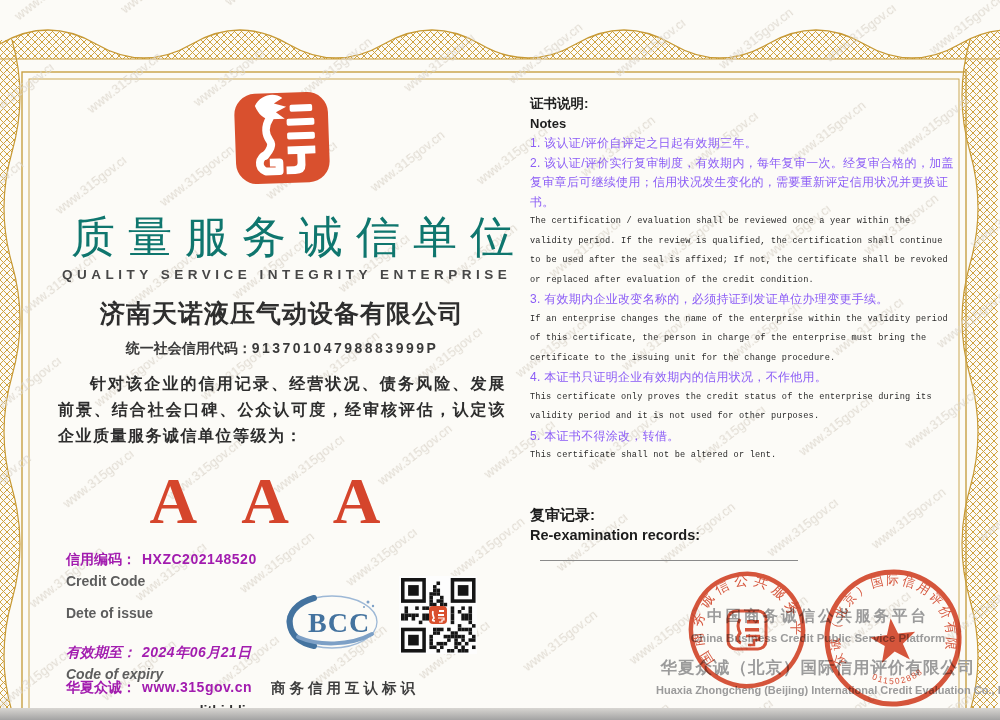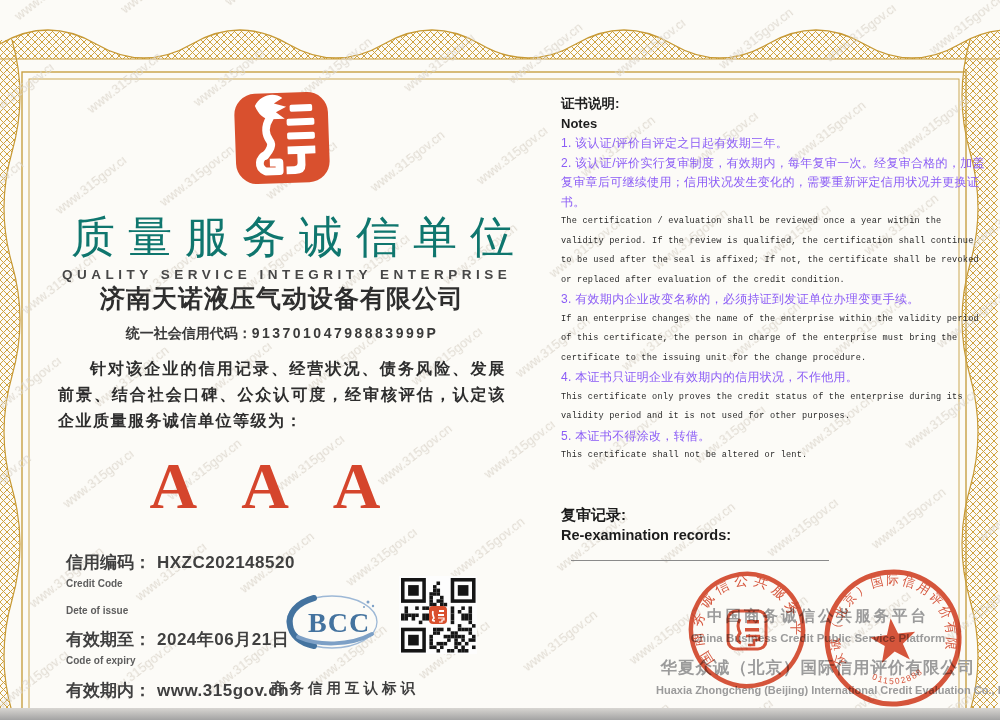--- a/index.html
+++ b/index.html
@@ -8,42 +8,42 @@
   .layer{position:absolute;left:0;top:0;width:1000px;height:720px;}
   svg{display:block;}
 
   
   .left-col{position:absolute;left:58px;top:84px;width:448px;text-align:center;z-index:2;}
   .logo-wrap{width:104px;margin:0 auto;}
   .title-zh{margin:16px 0 0 0;font-size:44px;font-weight:normal;color:#0f766e;
             letter-spacing:13px;padding-left:13px;white-space:nowrap;}
   .title-en{font-size:13.5px;font-weight:bold;color:#474747;
             letter-spacing:4.5px;padding-left:4px;white-space:nowrap;}
-  .company{font-size:25px;font-weight:bold;color:#2e2e2e;letter-spacing:1px;}
+  .company{margin-top:15px;font-size:25px;font-weight:bold;color:#2e2e2e;letter-spacing:1px;}
   .code-line{margin-top:10px;font-size:14px;color:#3a3a3a;font-weight:600;}
   .code-line .val{letter-spacing:2.5px;}
   .body-par{margin-top:13px;text-align:justify;text-indent:2em;font-size:16px;
             line-height:26px;letter-spacing:1.5px;color:#2d2d2d;font-weight:600;}
   .rating{margin-top:14px;font-family:Liberation Serif, serif;font-weight:bold;
           font-size:66px;color:#d5452c;letter-spacing:44px;padding-left:10px;}
 
   
   .field{position:absolute;left:66px;z-index:2;white-space:nowrap;}
-  .f-line{font-size:17px;font-weight:bold;color:#404040;}
+  .f-line{font-size:14px;font-weight:bold;color:#a21caf;}
   .f-line .val{margin-left:6px;letter-spacing:0.5px;}
-  .f-sub{margin-top:4px;font-size:10px;font-weight:600;color:#5d5d5d;}
+  .f-sub{margin-top:4px;font-size:14px;font-weight:600;color:#5d5d5d;}
   .f-url2{margin-top:6px;margin-left:72px;font-size:14px;font-weight:bold;color:#333;}
 
   .bcc-wrap{position:absolute;left:284px;top:594px;z-index:2;}
   .qr-wrap{position:absolute;left:399px;top:576px;z-index:2;}
   .mark-label{position:absolute;z-index:2;font-size:14.5px;font-weight:bold;color:#3e3e3e;
               letter-spacing:4px;white-space:nowrap;}
 
   
-  .right-col{position:absolute;left:561px;top:94px;width:428px;z-index:2;}
+  .right-col{position:absolute;left:530px;top:94px;width:428px;z-index:2;}
   .notes-h-zh{font-size:13.5px;font-weight:bold;color:#1e1e1e;line-height:20px;}
   .notes-h-en{font-size:13px;font-weight:bold;color:#1e1e1e;line-height:20px;}
   .n-zh{font-size:12px;color:#8b5cf6;line-height:19.5px;letter-spacing:0.3px;}
   .n-en{font-family:"Liberation Mono",monospace;font-size:8.6px;color:#2a2a2a;
         line-height:19.5px;letter-spacing:0.2px;}
   .review{margin-top:38px;}
   .review-zh{font-size:15px;font-weight:bold;color:#1c1c1c;line-height:21px;}
   .review-en{font-size:14.5px;font-weight:bold;color:#1c1c1c;line-height:21px;}
   .review-line{display:inline-block;width:258px;border-bottom:1.5px solid #8a8a8a;
                margin-left:10px;vertical-align:baseline;}
@@ -124,26 +124,26 @@
     <div class="rating">AAA</div>
   </div>
 
   <div class="field" style="top:551px;">
     <div class="f-line"><span>信用编码：</span><span class="val">HXZC202148520</span></div>
     <div class="f-sub">Credit Code</div>
   </div>
   <div class="field" style="top:601px;">
     <div class="f-sub">Dete of issue</div>
   </div>
-  <div class="field" style="top:628px;">
+  <div class="field" style="top:644px;font-style:italic;">
     <div class="f-line"><span>有效期至：</span><span class="val">2024年06月21日</span></div>
     <div class="f-sub">Code of expiry</div>
   </div>
   <div class="field" style="top:679px;">
-    <div class="f-line"><span>有效期内：</span><span class="val">www.315gov.cn</span></div>
+    <div class="f-line"><span>华夏众诚：</span><span class="val">www.315gov.cn</span></div>
     <div class="f-url2">www.creditbidding.org.cn</div>
   </div>
 
   <div class="bcc-wrap">
     <svg width="96" height="56" viewBox="0 0 96 56">
       <ellipse cx="48" cy="28" rx="45" ry="26" fill="none" stroke="#9db8d6" stroke-width="1.3"></ellipse>
       <path d="M30,4 C12,9 4,20 6,31 C7,41 16,49 30,52" fill="none" stroke="#44739f" stroke-width="6" stroke-linecap="round"></path>
       <path d="M14,43 C34,52 66,52 88,40" fill="none" stroke="#7da0c6" stroke-width="4" stroke-linecap="round"></path>
       <text x="24" y="38" font-family="Liberation Serif,serif" font-weight="bold" font-size="28" fill="#44739f" letter-spacing="1">BCC</text>
       <circle cx="84" cy="8" r="1.5" fill="#7da0c6"></circle>

